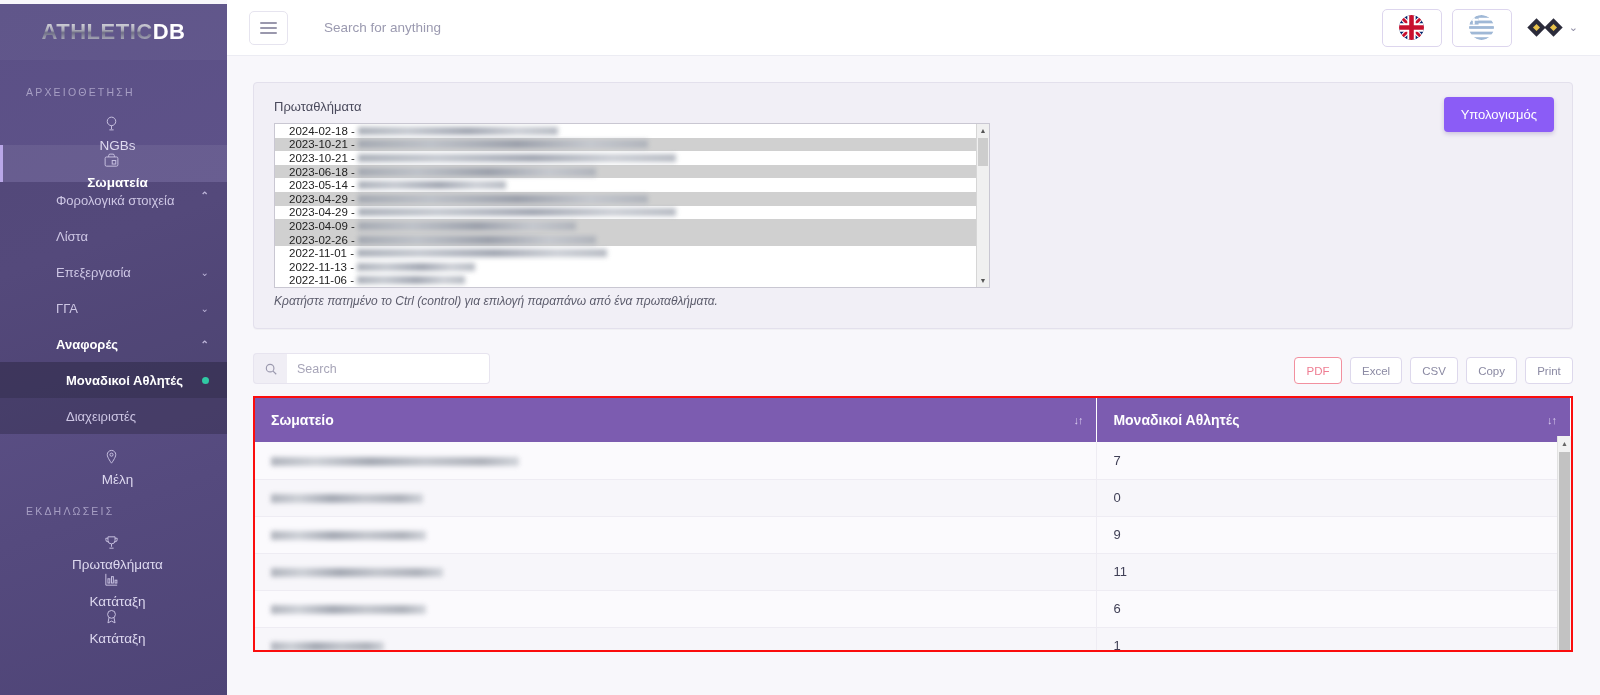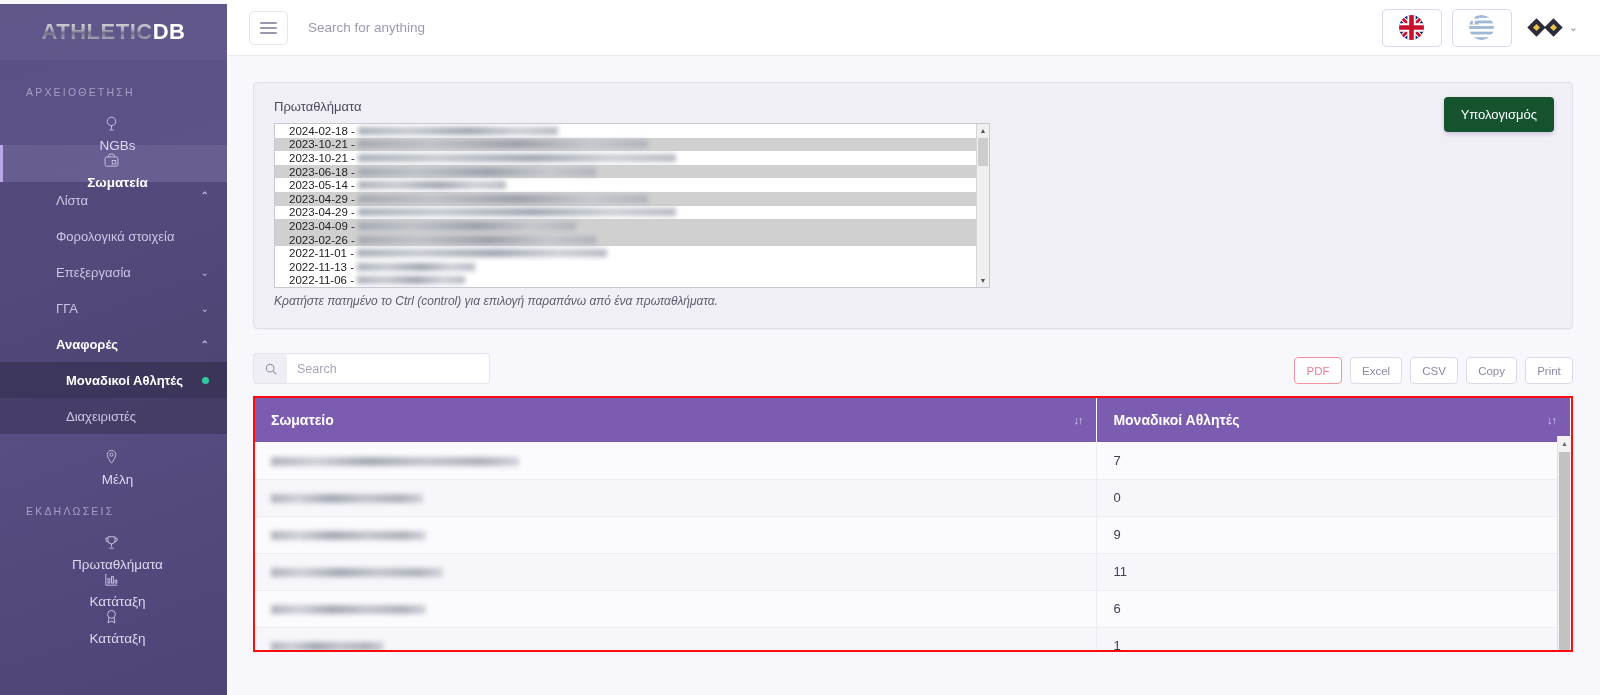--- a/index.html
+++ b/index.html
@@ -67,21 +67,21 @@
     background: #ffffff; border-bottom: 1px solid #ececf3;
     display: flex; align-items: center; padding: 0 22px;
   }
   #ham {
     width: 39px; height: 34px; border: 1px solid #e6e4ef; border-radius: 5px;
     display: flex; flex-direction: column; align-items: center; justify-content: center;
     gap: 3px; cursor: pointer; background: #fff;
   }
   #ham i { display: block; width: 17px; height: 2px; background: #9a98ad; border-radius: 1px; }
   #gsearch {
-    border: none; outline: none; margin-left: 20px;
+    border: none; outline: none; margin-left: 36px;
     font-size: 13.5px; color: #43425d; width: 420px;
     font-family: "Liberation Sans", sans-serif;
   }
   #gsearch::placeholder { color: #9b9ab0; }
   .spacer { flex: 1; }
   .flagbtn {
     width: 60px; height: 38px; border: 1px solid #ddd6ee; border-radius: 5px;
     background: #fff; display: flex; align-items: center; justify-content: center;
     margin-left: 10px; cursor: pointer;
   }
@@ -122,21 +122,21 @@
   .lb-scroll {
     position: absolute; right: 0; top: 0; bottom: 0; width: 13px;
     background: #f0f0f0; border-left: 1px solid #d6d6d6;
   }
   .lb-arrow { height: 13px; display: flex; align-items: center; justify-content: center; font-size: 7px; color: #555; }
   .lb-thumb { position: absolute; left: 1px; right: 1px; top: 14px; height: 28px; background: #cdcdcd; }
   .hint { font-size: 12px; font-style: italic; color: #5b5b6b; margin-top: 6px; }
 
   .calcbtn {
     position: absolute; right: 18px; top: 14px;
-    background: #14532d; color: #fff; border: none; border-radius: 4px;
+    background: #8b5cf6; color: #fff; border: none; border-radius: 4px;
     padding: 10px 17px; font-size: 13px; cursor: pointer;
     font-family: "Liberation Sans", sans-serif;
     box-shadow: 0 2px 4px rgba(90,60,150,0.25);
   }
 
   
   #toolbar { display: flex; align-items: flex-end; margin: 24px 27px 0 26px; }
   .searchwrap { display: flex; align-items: center; width: 237px; height: 31px; }
   .search-ico {
     width: 34px; height: 31px; background: #f0eef5; border: 1px solid #e7e4ef; border-right: none;
@@ -222,24 +222,24 @@
             <path d="M8 7V5a2 2 0 0 1 2-2h4a2 2 0 0 1 2 2v2"></path>
             <rect x="13" y="12" width="5" height="5"></rect>
           </svg>
       </span>
       <span>Σωματεία</span>
       <span class="chev">⌃</span>
     </div>
 
     <div class="submenu">
       <div class="sub-item">
+        <span>Φορολογικά στοιχεία</span>
+      </div>
+      <div class="sub-item">
         <span>Λίστα</span>
-      </div>
-      <div class="sub-item">
-        <span>Φορολογικά στοιχεία</span>
       </div>
       <div class="sub-item">
         <span>Επεξεργασία</span>
         <span class="chev">⌄</span>
       </div>
       <div class="sub-item">
         <span>ΓΓΑ</span>
         <span class="chev">⌄</span>
       </div>
       <div class="sub-item" style="color:#fff;font-weight:bold">

